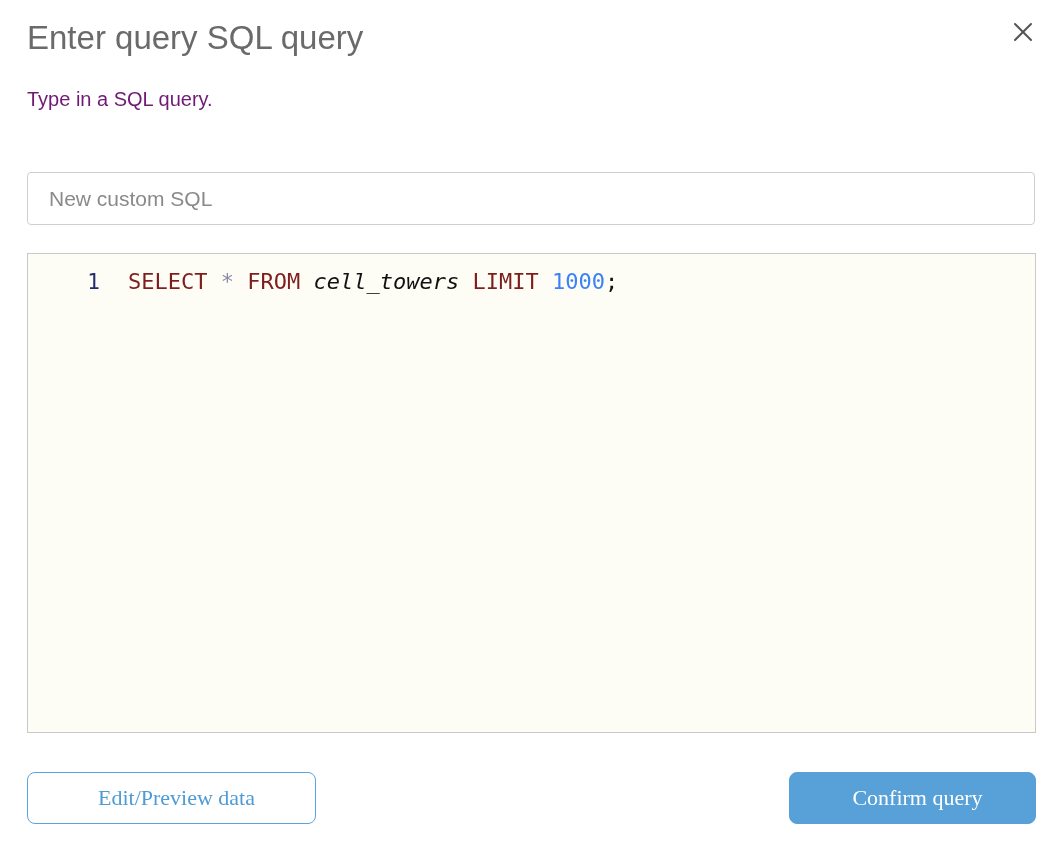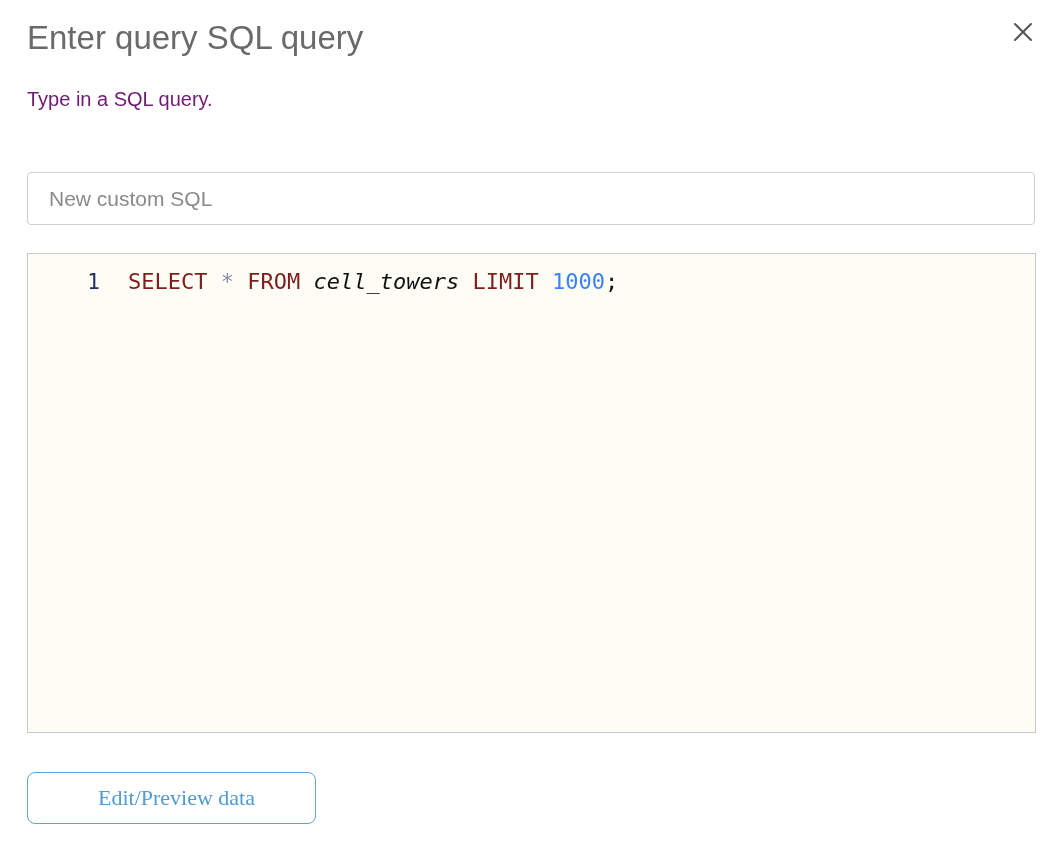--- a/index.html
+++ b/index.html
@@ -180,14 +180,15 @@
 
   <div class="editor">
     <div class="editor-row">
       <div class="gutter">1</div>
       <div class="code-area"><span class="tok-kw">SELECT</span><span class="tok-ident"> </span><span class="tok-op">*</span><span class="tok-ident"> </span><span class="tok-kw">FROM</span><span class="tok-ident"> </span><span class="tok-ident">cell_towers</span><span class="tok-ident"> </span><span class="tok-kw">LIMIT</span><span class="tok-ident"> </span><span class="tok-num">1000</span><span class="tok-punct">;</span></div>
     </div>
   </div>
 
   <div class="btn btn-secondary">Edit/Preview data</div>
 
+  <div class="btn btn-primary">Confirm query</div>
 
 </div>
 
 </body></html>

